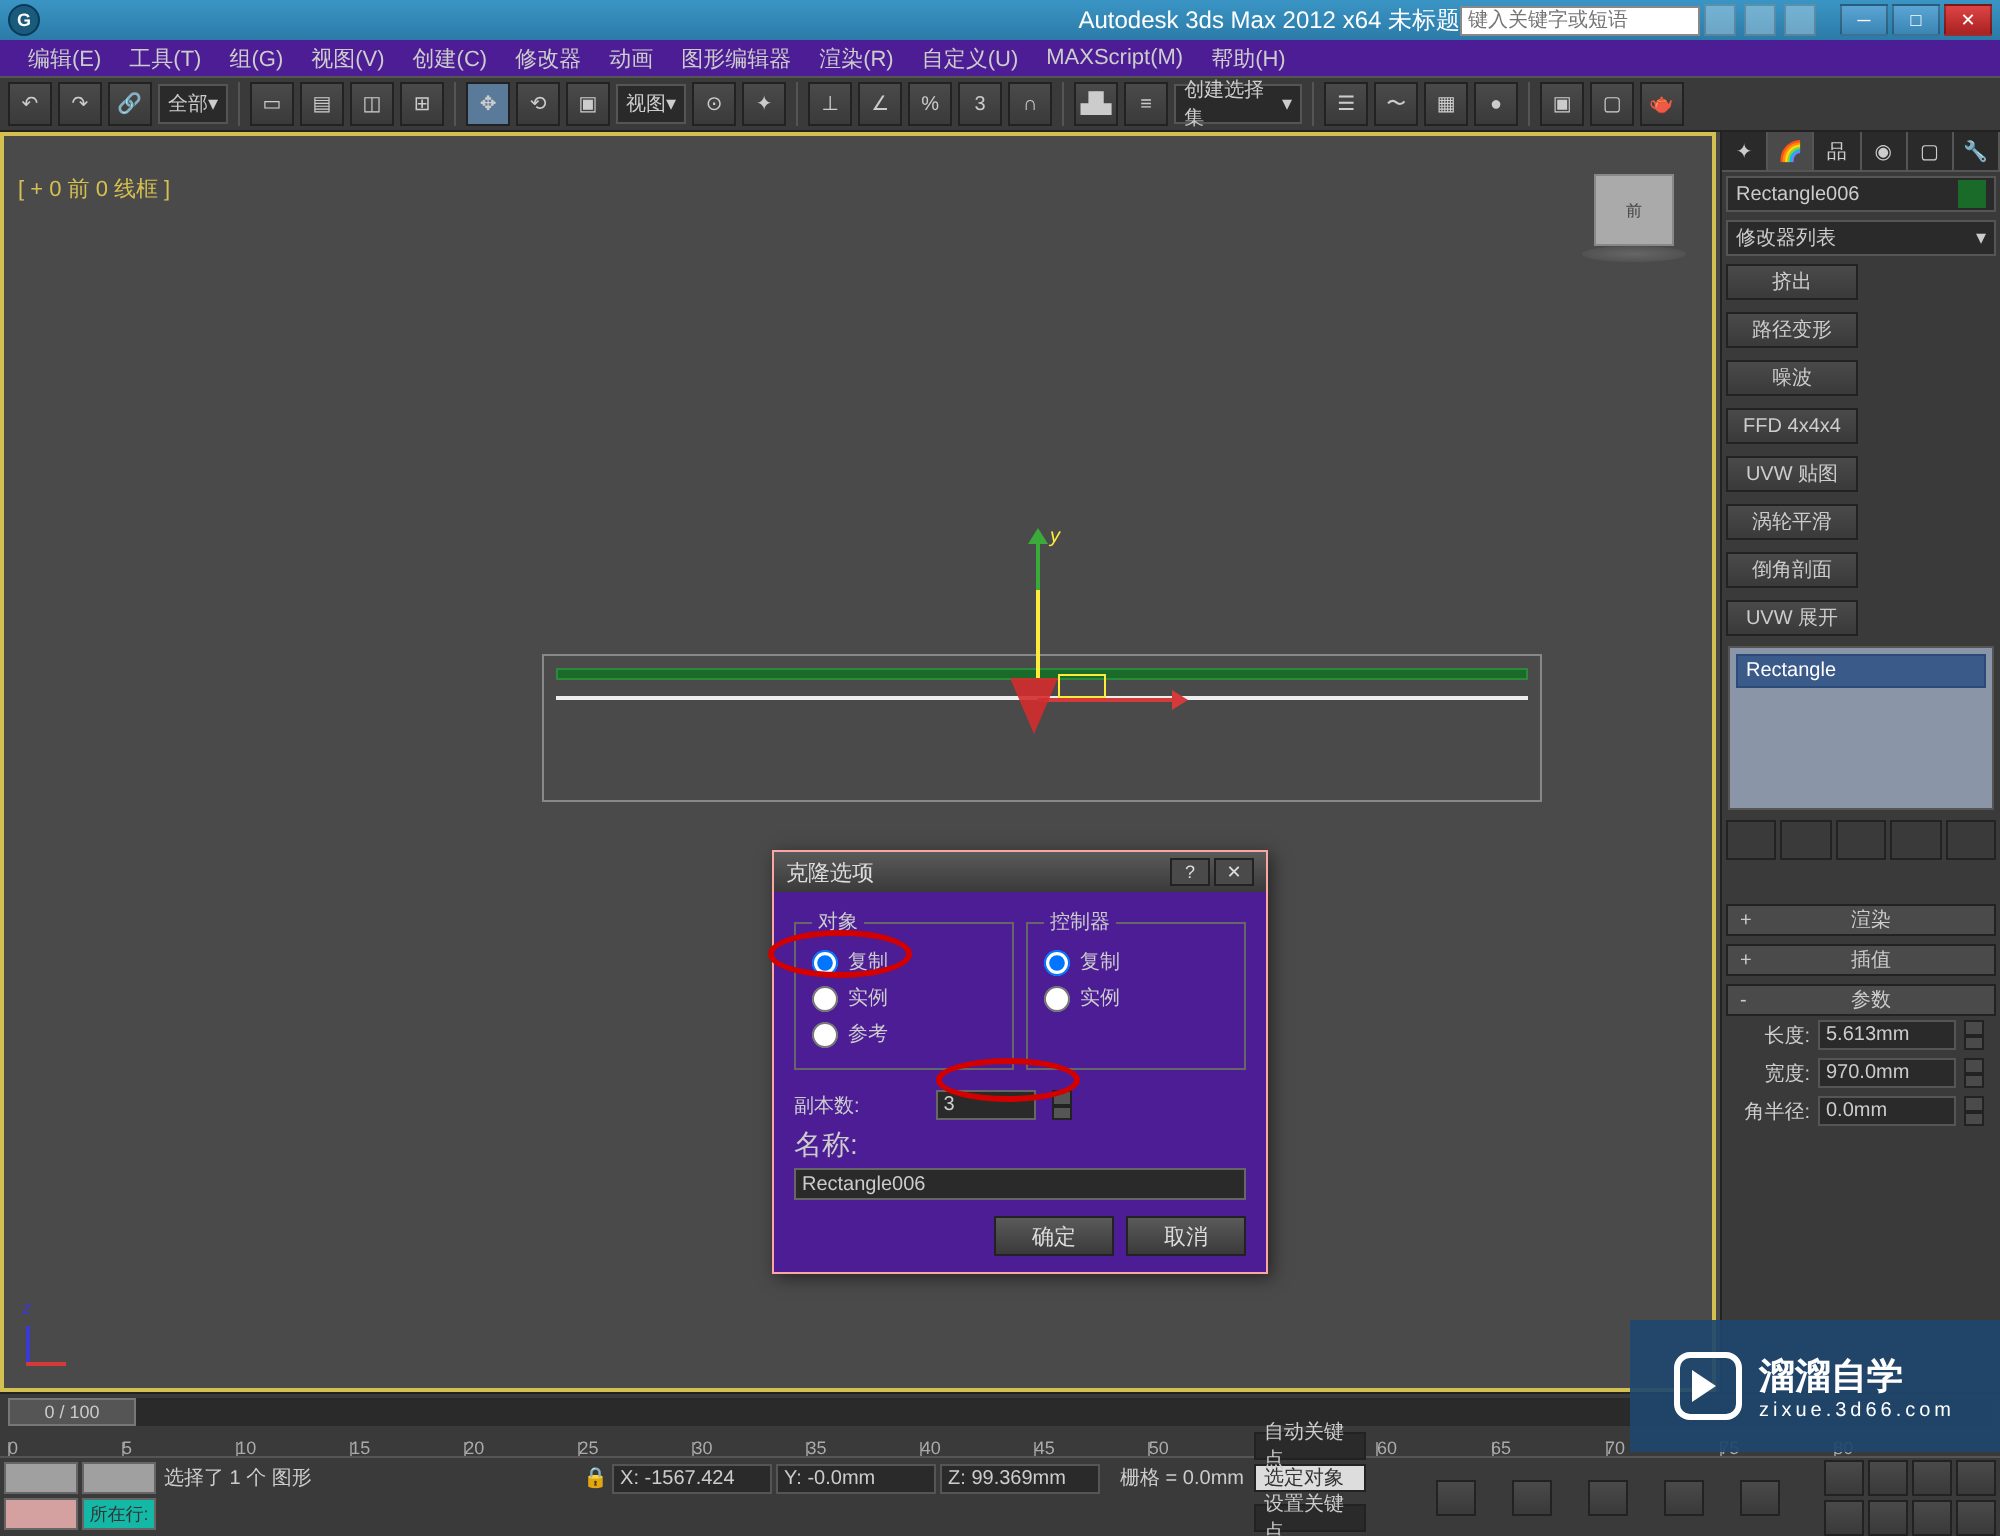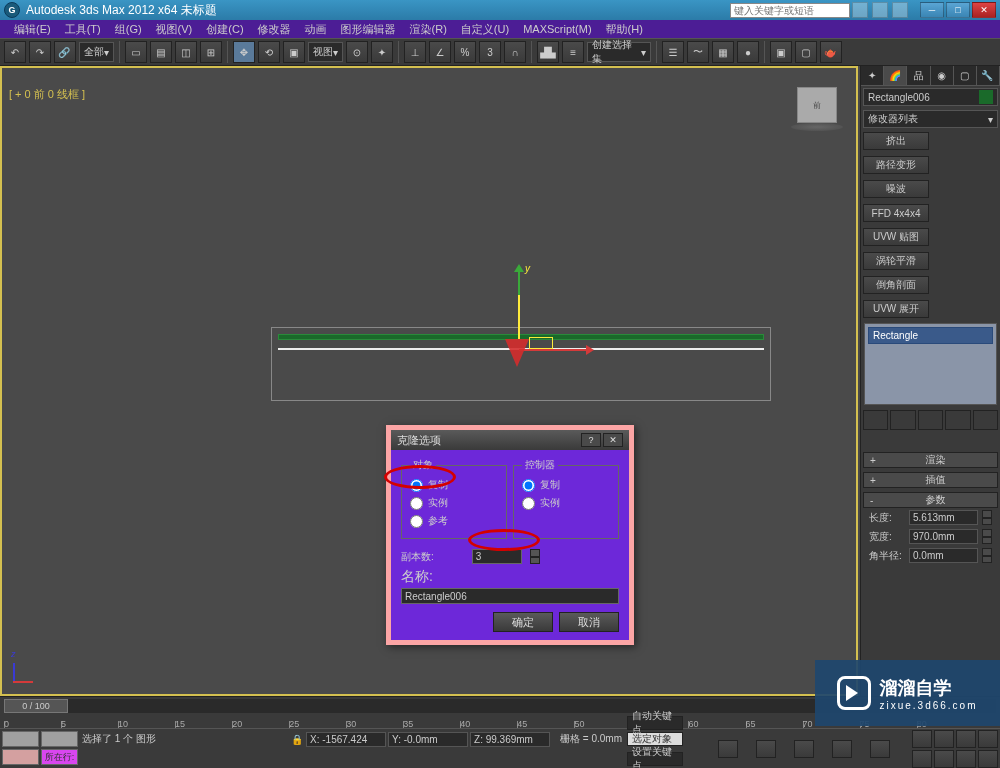--- a/index.html
+++ b/index.html
@@ -1,21 +1,21 @@
 <!DOCTYPE html>
 <html><head>
 <meta charset="utf-8">
 <style>
 * { margin:0; padding:0; box-sizing:border-box; font-family:"Microsoft YaHei",Arial,sans-serif; }
 body { width:1000px; height:768px; background:#4a4a4a; overflow:hidden; position:relative; font-size:11px; color:#ccc; }
 
 
 .titlebar { height:20px; background:linear-gradient(#3a95c4,#2b7ba8); display:flex; align-items:center; padding:0 4px; }
 .titlebar .logo { width:16px; height:16px; background:#1a5a7a; border-radius:50%; border:1px solid #0a3a5a; margin-right:6px; display:flex; align-items:center; justify-content:center; font-size:9px; font-weight:bold; color:#fff; }
-.titlebar .title { flex:1; text-align:left; color:#fff; font-size:12px; }
+.titlebar .title { flex:1; text-align:right; color:#fff; font-size:12px; }
 .titlebar .search { width:120px; height:15px; background:#fff; border:1px solid #888; font-size:10px; padding:0 3px; color:#aaa; }
 .titlebar .winbtns { display:flex; gap:2px; margin-left:10px; }
 .titlebar .winbtn { width:24px; height:16px; background:linear-gradient(#5aa5d4,#3a85b4); border:1px solid rgba(0,0,0,.3); display:flex; align-items:center; justify-content:center; color:#fff; font-size:9px; }
 .titlebar .winbtn.close { background:linear-gradient(#d44,#a22); }
 .titlebar .ticon { width:16px; height:16px; background:rgba(255,255,255,.3); margin:0 2px; border:1px solid rgba(0,0,0,.2); }
 
 
 .menubar { height:18px; background:#4c1d95; display:flex; align-items:center; padding:0 8px; gap:2px; }
 .menubar .mitem { padding:2px 6px; color:#ccc; font-size:11px; }
 
@@ -67,27 +67,27 @@
 .cmdpanel .modbtns { display:flex; flex-wrap:wrap; gap:6px; margin:2px; }
 .cmdpanel .modbtn { width:66px; height:18px; background:linear-gradient(#4a4a4a,#3a3a3a); border:1px solid #222; font-size:10px; display:flex; align-items:center; justify-content:center; }
 .cmdpanel .stackarea { height:82px; background:#8a95a8; border:1px solid #555; margin:3px; padding:3px; }
 .cmdpanel .stackitem { background:#3a5a8a; color:#fff; padding:2px 4px; font-size:10px; border:1px solid #2a4a7a; }
 .cmdpanel .stackbtns { height:20px; display:flex; gap:2px; margin:2px; }
 .cmdpanel .stackbtns .sb { flex:1; background:#3a3a3a; border:1px solid #222; }
 .cmdpanel .rollout { margin:2px; }
 .cmdpanel .rollhead { height:16px; background:#4a4a4a; border:1px solid #222; font-size:10px; display:flex; align-items:center; padding:0 6px; }
 .cmdpanel .rollhead .sign { width:10px; }
 .cmdpanel .param-row { display:flex; align-items:center; padding:2px 6px; font-size:10px; gap:4px; }
-.cmdpanel .param-row .plabel { width:36px; text-align:left; }
+.cmdpanel .param-row .plabel { width:36px; text-align:right; }
 .cmdpanel .param-row .pval { flex:1; height:15px; background:#2a2a2a; border:1px solid #555; padding:0 3px; display:flex; align-items:center; }
 .cmdpanel .param-row .spinner { width:10px; height:15px; display:flex; flex-direction:column; }
 .cmdpanel .param-row .spinner div { flex:1; background:#4a4a4a; border:1px solid #222; }
 
 
-.dialog { position:absolute; left:386px; top:425px; width:248px; background:#6d28d9; border:5px solid #fca5a5; box-shadow:2px 2px 8px rgba(0,0,0,.5); }
+.dialog { position:absolute; left:386px; top:425px; width:248px; background:#4c1d95; border:1px solid #fca5a5; box-shadow:2px 2px 8px rgba(0,0,0,.5); }
 .dialog .dtitle { height:20px; background:linear-gradient(#5a5a5a,#3a3a3a); display:flex; align-items:center; padding:0 6px; font-size:11px; color:#ddd; }
 .dialog .dtitle .dbtns { margin-left:auto; display:flex; gap:2px; }
 .dialog .dtitle .dbtn { width:20px; height:14px; background:#4a4a4a; border:1px solid #222; display:flex; align-items:center; justify-content:center; font-size:9px; }
 .dialog .dbody { padding:8px 10px; }
 .dialog fieldset { border:1px solid #666; padding:4px 8px 8px; margin-bottom:6px; }
 .dialog legend { font-size:10px; color:#ccc; padding:0 3px; }
 .dialog .radio-row { display:flex; align-items:center; gap:5px; padding:2px 0; font-size:10px; }
 .dialog .radio-row input { margin:0; }
 .dialog .fieldsets { display:flex; gap:6px; }
 .dialog .fieldsets fieldset { flex:1; }
@@ -408,21 +408,21 @@
 </div>
 
 <div class="statusbar">
   <div class="sleft">
     <div class="row">
         <div class="block"></div>
         <div class="block"></div>
       </div>
     <div class="row">
         <div class="block pink"></div>
-        <div class="block" style="background:#d946ef;font-size:9px;display:flex;align-items:center;justify-content:center;color:#333">所在行:</div>
+        <div class="block" style="background:#14b8a6;font-size:9px;display:flex;align-items:center;justify-content:center;color:#333">所在行:</div>
       </div>
   </div>
   <div class="smid">
     <div class="srow">
       <span>选择了 1 个 图形</span>
       <div style="margin-left:auto;display:flex;gap:2px;align-items:center">
         <span>🔒</span>
         <div class="coord">X: -1567.424</div>
         <div class="coord">Y: -0.0mm</div>
         <div class="coord">Z: 99.369mm</div>

